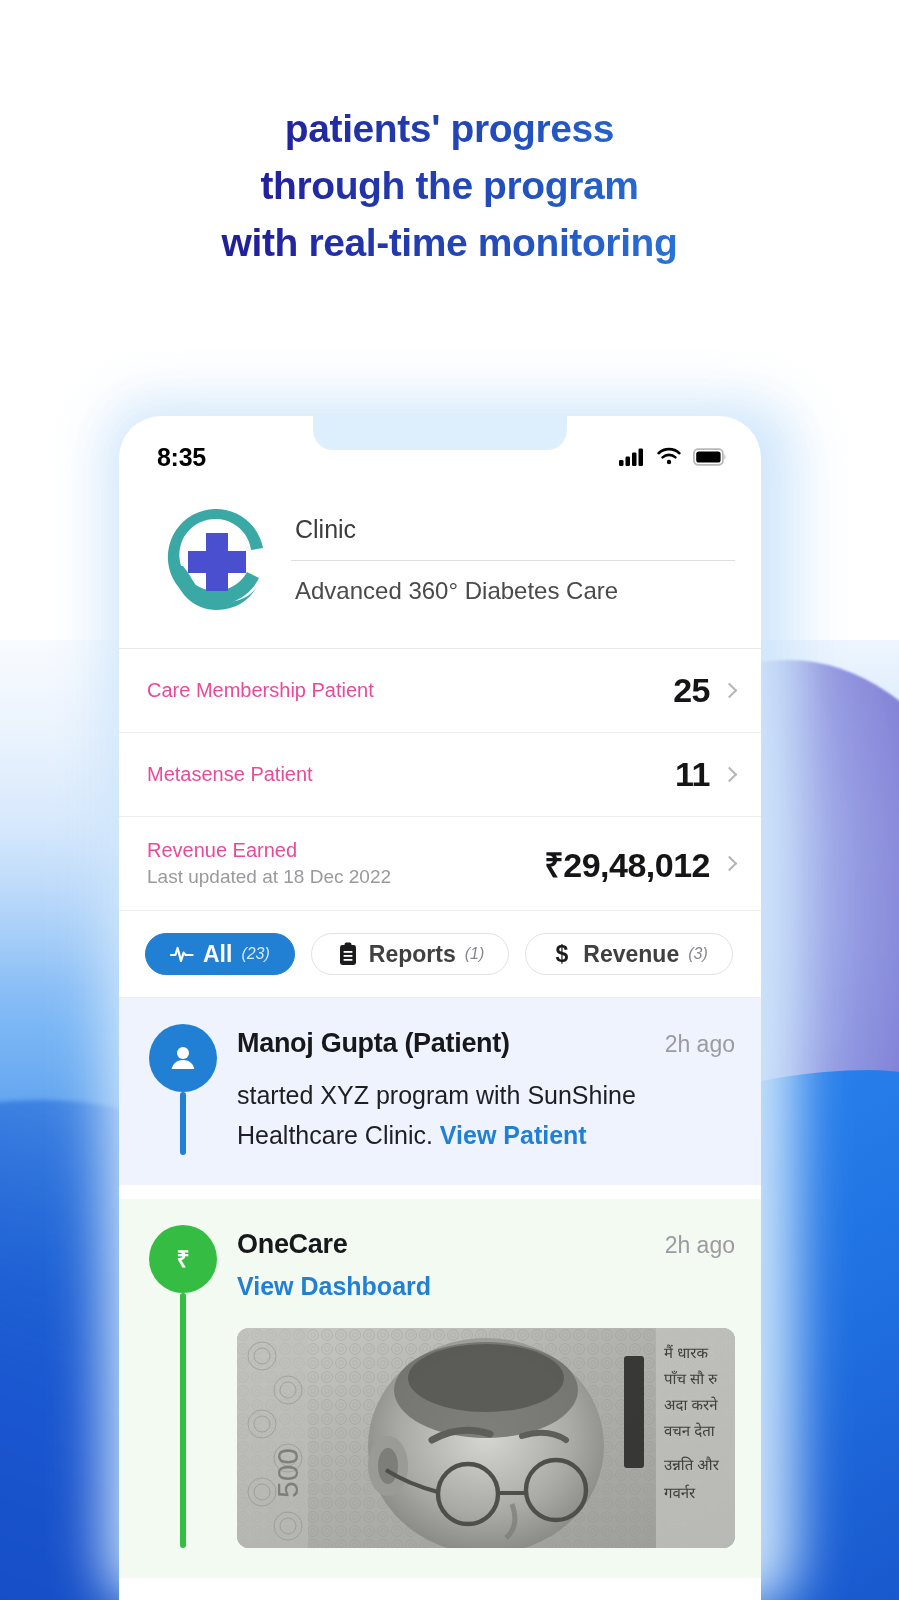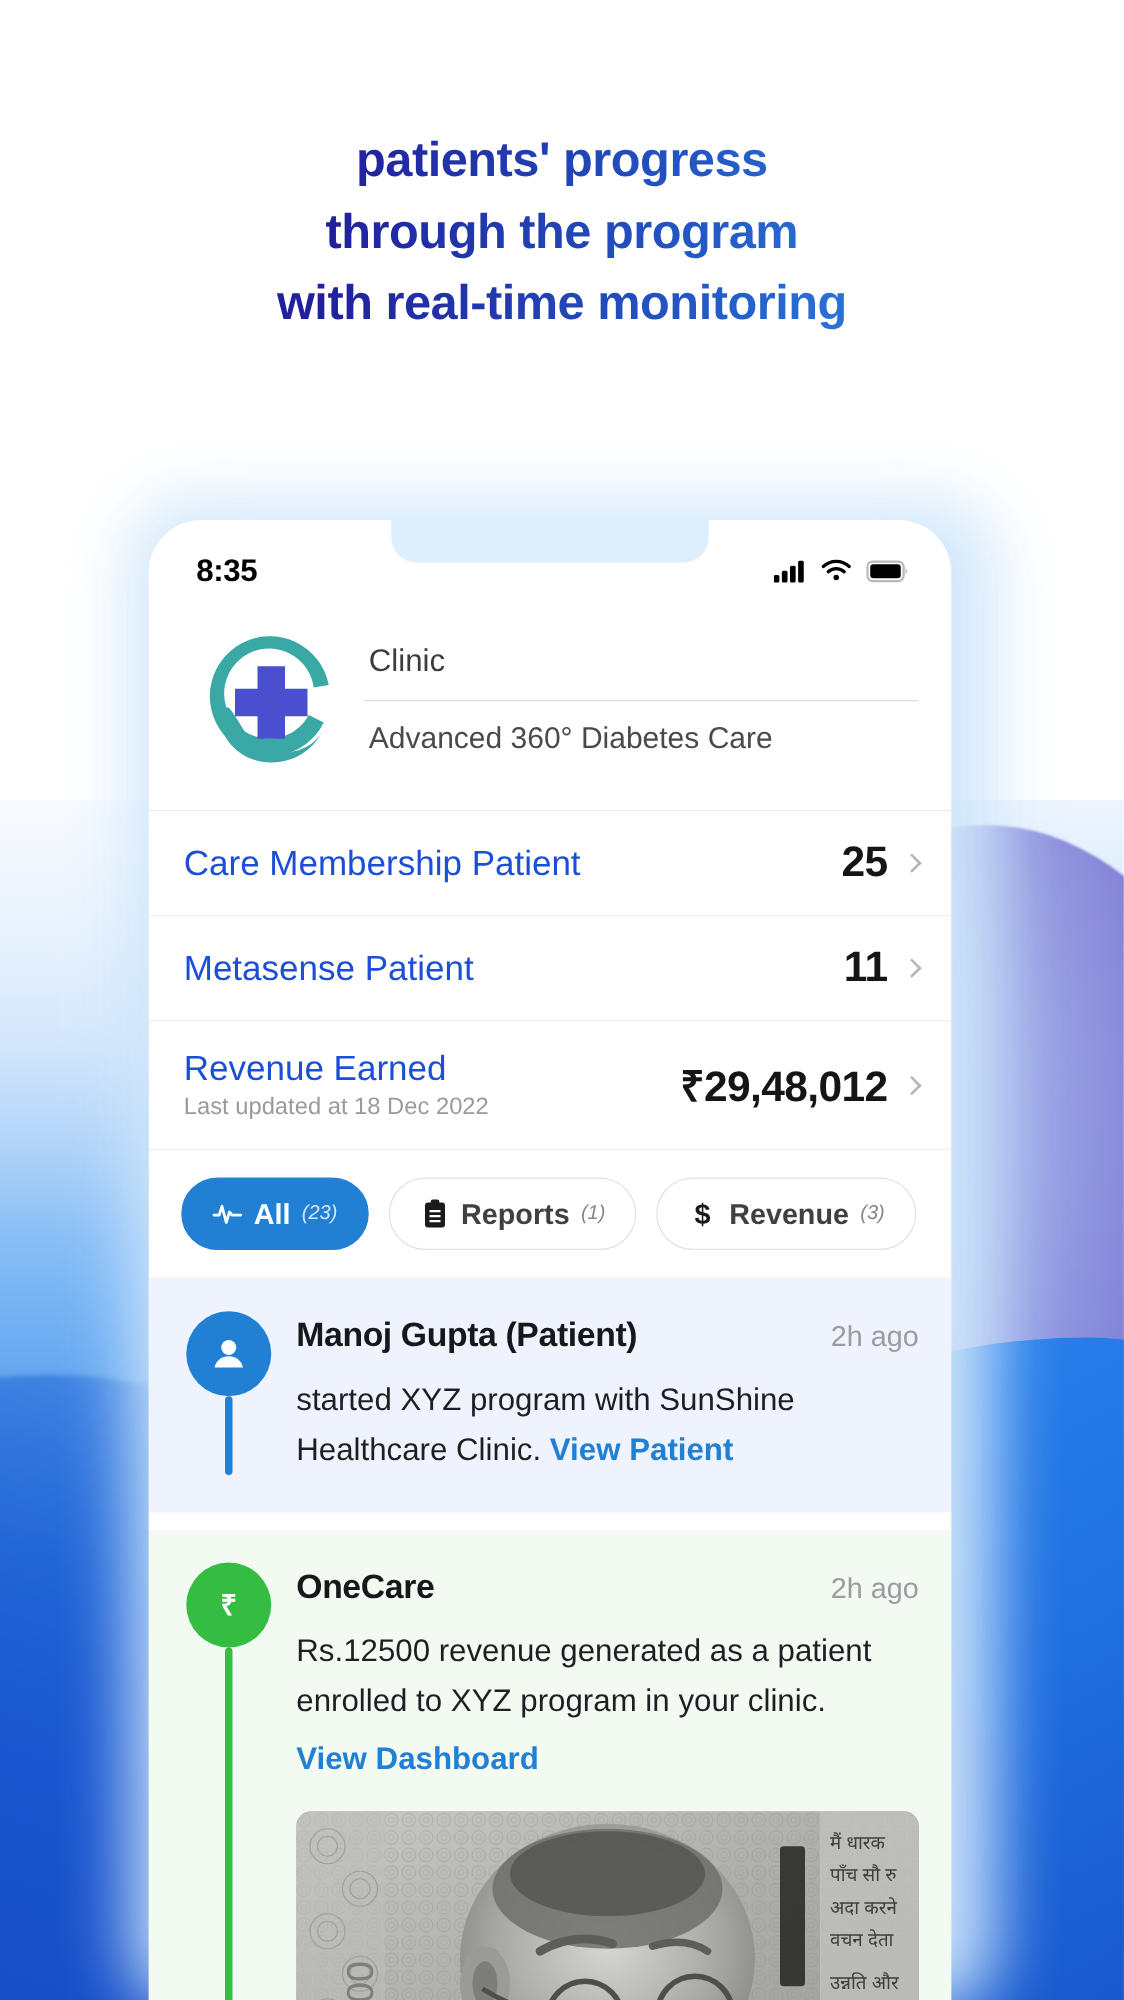--- a/index.html
+++ b/index.html
@@ -230,22 +230,22 @@
   
   .stat-row {
     display: flex;
     align-items: center;
     justify-content: space-between;
     padding: 22px 26px 22px 28px;
     border-bottom: 1px solid #eceff1;
     min-height: 74px;
   }
   .stat-left .stat-label {
-    font-size: 28px;
-    color: #1d4ed8;
+    font-size: 20px;
+    color: #ec4899;
   }
   .stat-left .stat-sub {
     font-size: 19px;
     color: #9a9a9e;
     margin-top: 4px;
   }
   .stat-right {
     display: flex;
     align-items: center;
     gap: 14px;
@@ -270,21 +270,21 @@
     align-items: center;
     gap: 16px;
     padding: 22px 0 22px 26px;
     overflow: hidden;
     border-bottom: 1px solid #f0f0f0;
   }
   .chip {
     display: flex;
     align-items: center;
     gap: 9px;
-    height: 58px;
+    height: 42px;
     padding: 0 24px;
     border-radius: 30px;
     border: 1px solid #e2e2e4;
     background: #fff;
     white-space: nowrap;
     flex: 0 0 auto;
   }
   .chip.active {
     background: #2180d4;
     border-color: #2180d4;
@@ -551,21 +551,20 @@
             <text x="15" y="24" font-family="'Liberation Sans', sans-serif" font-size="23" font-weight="700" fill="#ffffff" text-anchor="middle">₹</text>
           </svg>
         </div>
         <div class="marker-line green"></div>
       </div>
       <div class="feed-body">
         <div class="feed-head">
           <div class="feed-title">OneCare</div>
           <div class="feed-time">2h ago</div>
         </div>
-        <div class="feed-text">Rs.12500 revenue generated as a patient enrolled to XYZ program in your clinic.</div>
         <div class="feed-text" style="margin-top:6px"><span class="feed-link">View Dashboard</span></div>
         <div class="note-image">
           <svg width="100%" height="100%" viewBox="0 0 500 220" preserveAspectRatio="xMidYMid slice">
             <defs>
               <linearGradient id="noteBg" x1="0" y1="0" x2="1" y2="1">
                 <stop offset="0%" stop-color="#c9c9c6"></stop>
                 <stop offset="45%" stop-color="#b0b0ad"></stop>
                 <stop offset="100%" stop-color="#9c9c99"></stop>
               </linearGradient>
               <radialGradient id="face" cx="50%" cy="45%" r="62%">

